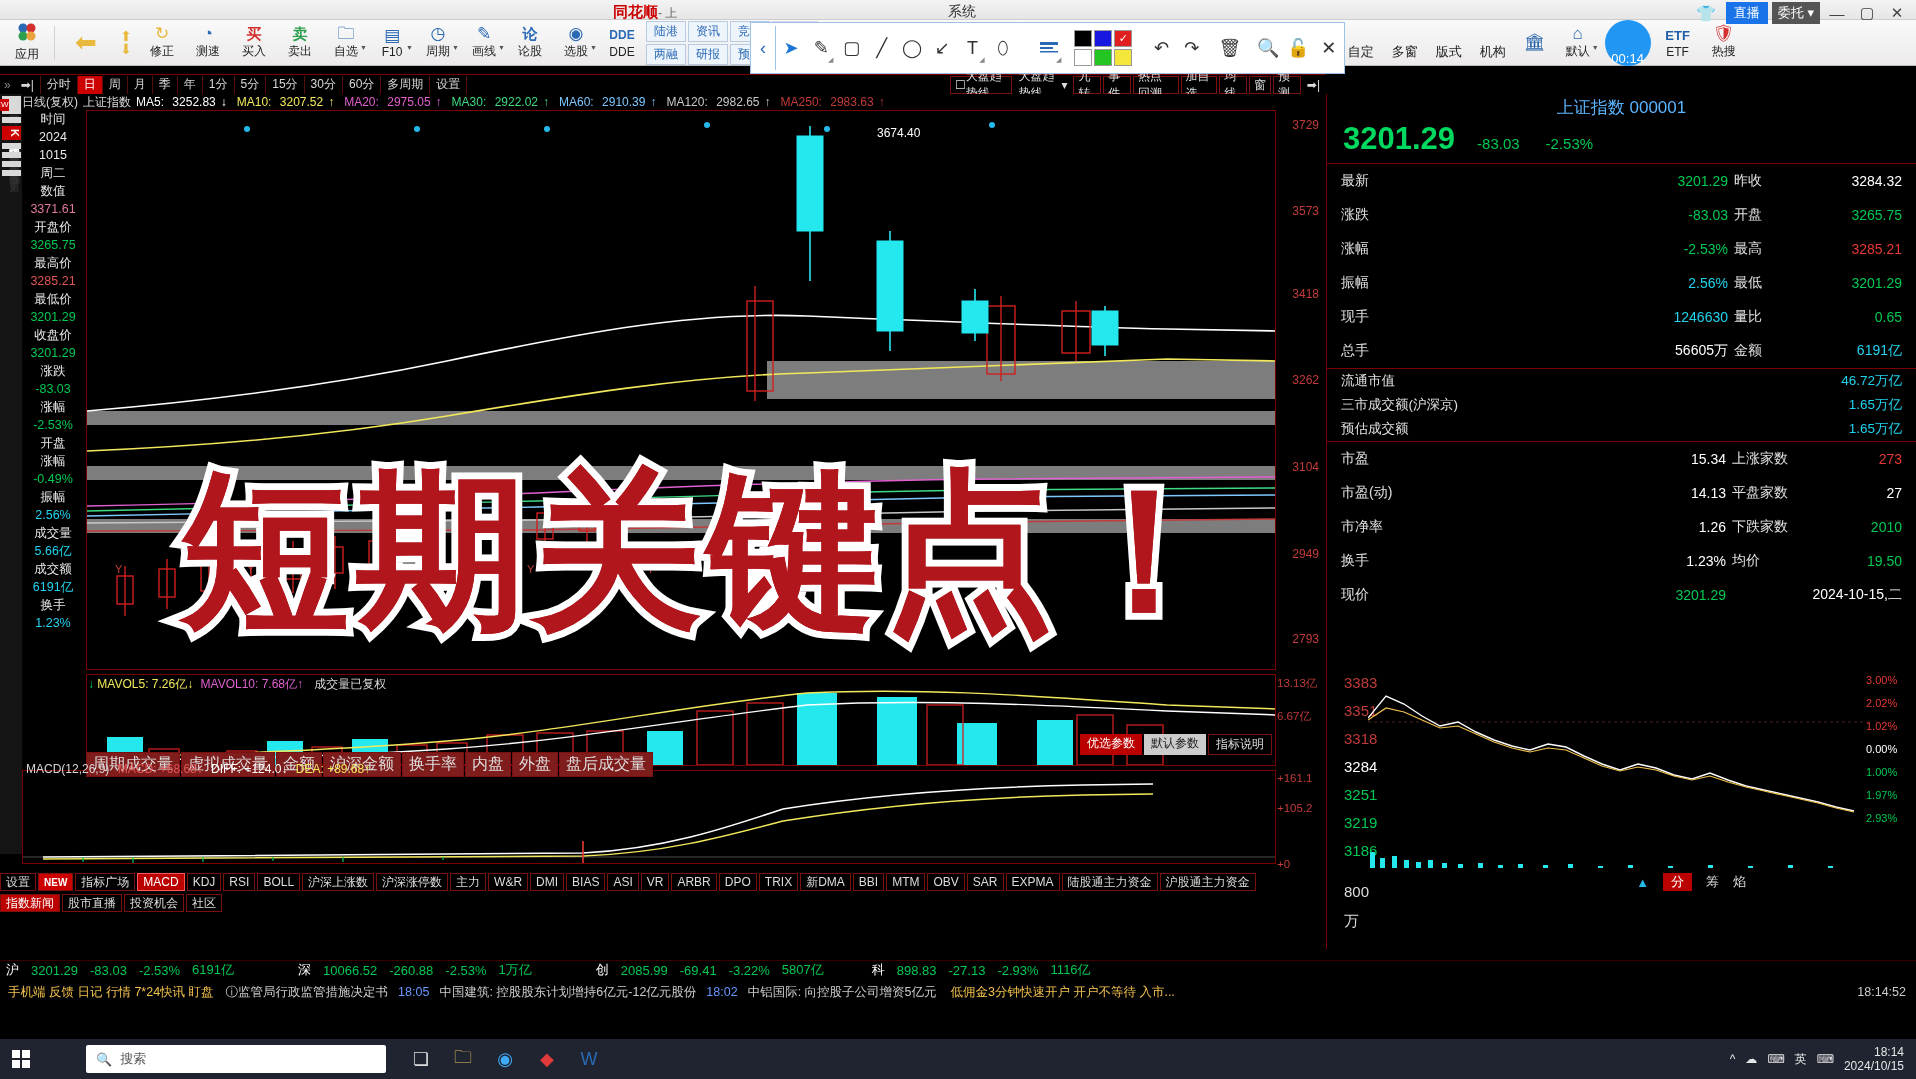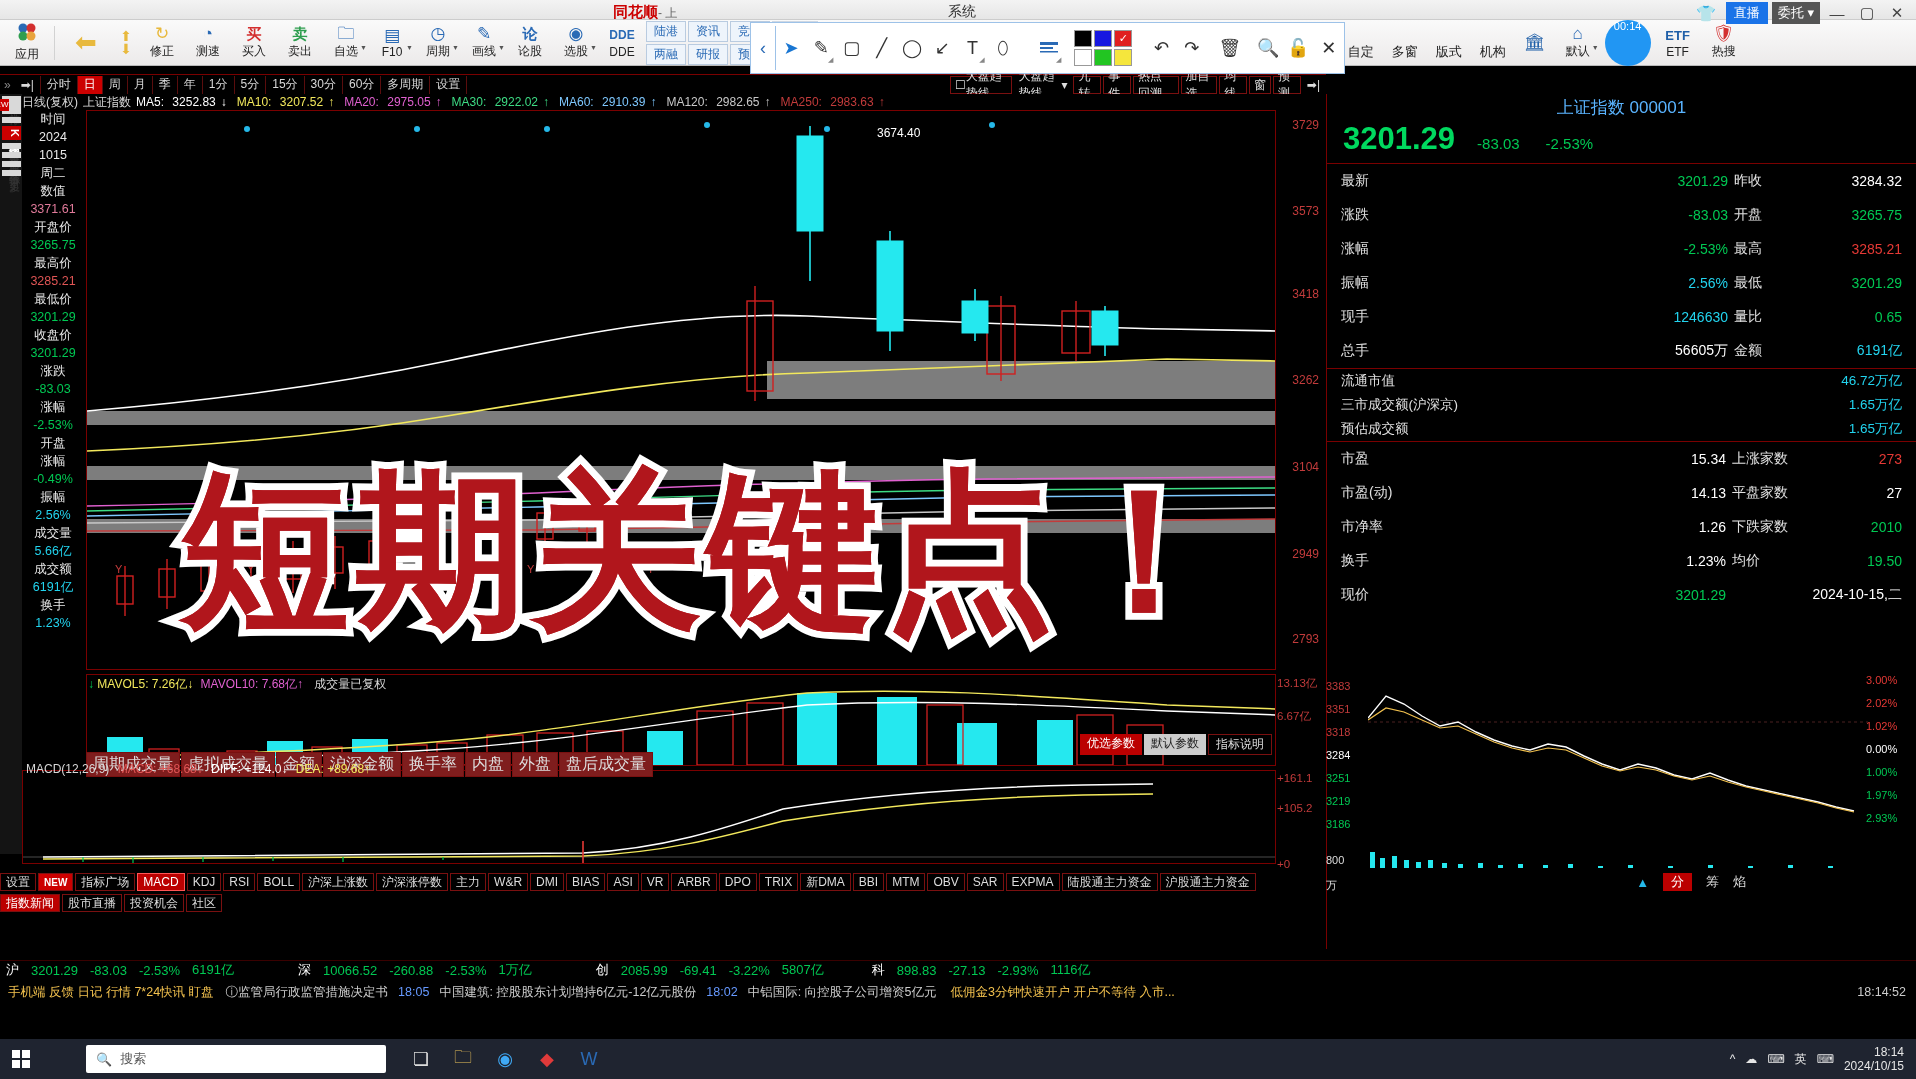--- a/index.html
+++ b/index.html
@@ -149,21 +149,21 @@
   .rrow .val { flex:1; text-align:right; }
   .rrow .lbl2 { color:#e0e0e0; width:54px; text-align:left; padding-left:6px;}
   .rrow .val2 { width:120px; text-align:right; }
   .rsec { border-top:1px solid #7a0000; }
   .rrow.sm { height:24px; font-size:13.5px; }
   .rrow.sm .lbl { width:170px; }
   .cyan { color:#22d3ee; } .green { color:#00c853; } .red { color:#e53935; } .white { color:#fff; }
 
   
   .miniwrap { position:absolute; left:1326px; top:580px; width:590px; height:200px; }
-  .mini-axisL { position:absolute; left:0; top:0; width:40px; font-size:11px; color:#c23b3b;margin-top:6px; }
+  .mini-axisL { position:absolute; left:18px; top:0; width:40px; font-size:15px; color:#c23b3b; }
   .mini-axisR { position:absolute; right:2px; top:0; width:48px; font-size:11px; }
   .miniplot { position:absolute; left:42px; top:0; width:500px; height:196px; }
   .minitabs { position:absolute; left:1326px; top:778px; width:590px; height:20px;
               display:flex; align-items:center; justify-content:flex-end; gap:14px; padding-right:170px;}
   .minitabs .mt { color:#ddd; font-size:13px;}
   .minitabs .mt.sel { background:#b00; color:#fff; padding:0 8px;}
 
   
   .qrow { position:absolute; left:0; width:1916px; height:19px; display:flex; align-items:center;
           font-size:13px; border-top:1px solid #3a0000;}
@@ -330,21 +330,21 @@
   <div class="tb" style="width:40px">
     <span class="gl" style="color:#1f5fa8">🏛</span>
   </div>
   <div class="tb" style="width:46px">
     <span class="gl" style="color:#2a6ab5">⌂</span>
     <span class="caret">▼</span>
     <span>默认</span>
   </div>
   <div style="width:54px;height:44px;display:flex;align-items:center;justify-content:center">
     <div style="width:46px;height:46px;border-radius:50%;background:#2196f3;color:#fff;display:flex;
-                align-items:flex-start;justify-content:center;font-size:11px">
+                align-items:flex-end;justify-content:center;font-size:13px">
       <span>00:14</span>
     </div>
   </div>
   <div class="tb">
     <span class="gl" style="color:#1f5fa8;font-weight:bold;font-size:13px">ETF</span>
     <span>ETF</span>
   </div>
   <div class="tb">
     <span class="gl" style="color:#d32f2f">🛡</span>
     <span>热搜</span>

